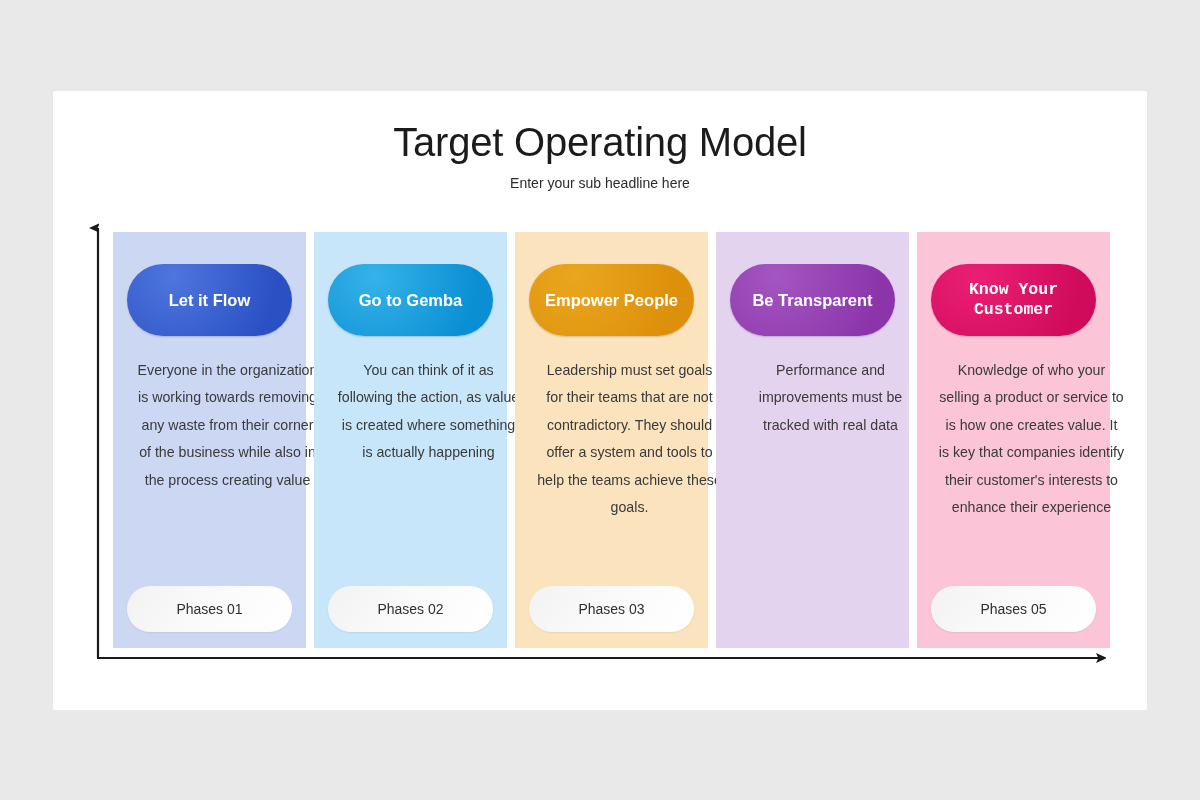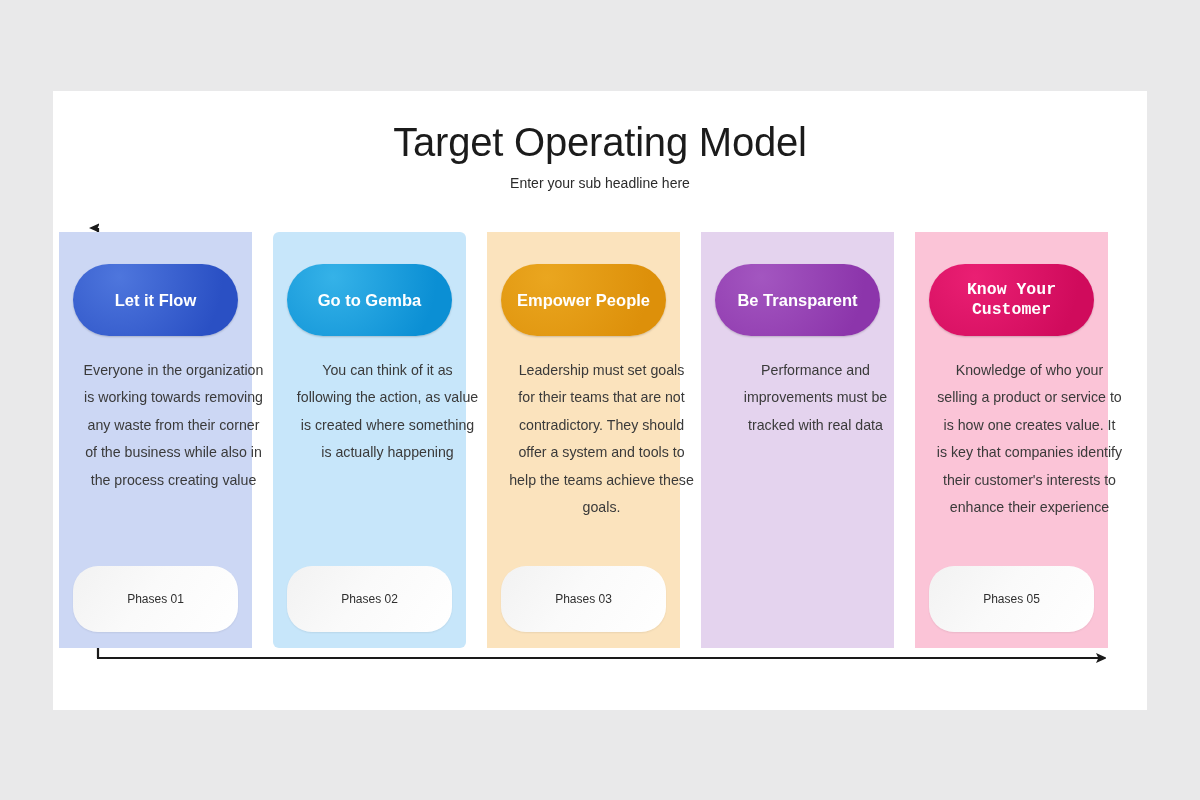--- a/index.html
+++ b/index.html
@@ -33,21 +33,21 @@
   }
 
   
   #axis { position:absolute; left:0; top:0; width:1200px; height:800px;
           pointer-events:none; }
 
   
   #columns {
     position:absolute; left:113px; top:232px;
     width:995px; height:416px;
-    display:flex; gap:21px;justify-content:flex-end;
+    display:flex; gap:8px;
   }
   .col {
     position:relative;
     width:193px; height:416px;
     display:flex; flex-direction:column; align-items:center;
   }
 
   .pill {
     width:165px; height:72px;
     margin-top:32px;
@@ -63,25 +63,25 @@
     margin-top:21px;
     width:186px;
     text-align:center;
     font-size:14.2px; line-height:1.93;
     color:#3a3a3a;
     margin-left:36px;
   }
 
   .phase {
     position:absolute; left:14px; bottom:16px;
-    width:165px; height:66px;
+    width:165px; height:46px;
     border-radius:25px;
     background:linear-gradient(125deg,#f2f2f2 0%,#fafafa 45%,#ffffff 100%);
     display:flex; align-items:center; justify-content:center;
-    font-size:12px; color:#2f2f2f;
+    font-size:14px; color:#2f2f2f;
     box-shadow:0 1px 2px rgba(0,0,0,0.07);
   }
 </style>
 </head>
 <body>
 
 <div id="stage">
 
   <div id="slide">
     <div id="title">Target Operating Model</div>
@@ -100,21 +100,21 @@
     <line x1="98" y1="658" x2="98" y2="228" stroke="#1a1a1a" stroke-width="2.2" marker-end="url(#arrowUp)"></line>
     <line x1="97" y1="658" x2="1105" y2="658" stroke="#1a1a1a" stroke-width="2.2" marker-end="url(#arrowRight)"></line>
   </svg>
 
   <div id="columns">
       <div class="col" style="background: rgb(204, 215, 244);">
         <div class="pill" style="background: radial-gradient(circle at 28% 18%, rgb(78, 118, 221) 0%, rgb(42, 80, 196) 78%);">Let it Flow</div>
         <div class="body">Everyone in the organization is working towards removing any waste from their corner of the business while also in the process creating value</div>
         <div class="phase">Phases 01</div>
       </div>
-      <div class="col" style="background: rgb(199, 230, 250); border-radius: 6px;">
+      <div class="col" style="background: rgb(199, 230, 250);">
         <div class="pill" style="background: radial-gradient(circle at 28% 18%, rgb(53, 178, 232) 0%, rgb(11, 143, 212) 78%);">Go to Gemba</div>
         <div class="body">You can think of it as following the action, as value is created where something is actually happening</div>
         <div class="phase">Phases 02</div>
       </div>
       <div class="col" style="background: rgb(251, 227, 189);">
         <div class="pill" style="background: radial-gradient(circle at 28% 18%, rgb(234, 166, 31) 0%, rgb(221, 144, 10) 78%);">Empower People</div>
         <div class="body">Leadership must set goals for their teams that are not contradictory. They should offer a system and tools to help the teams achieve these goals.</div>
         <div class="phase">Phases 03</div>
       </div>
       <div class="col" style="background: rgb(228, 211, 238);">

